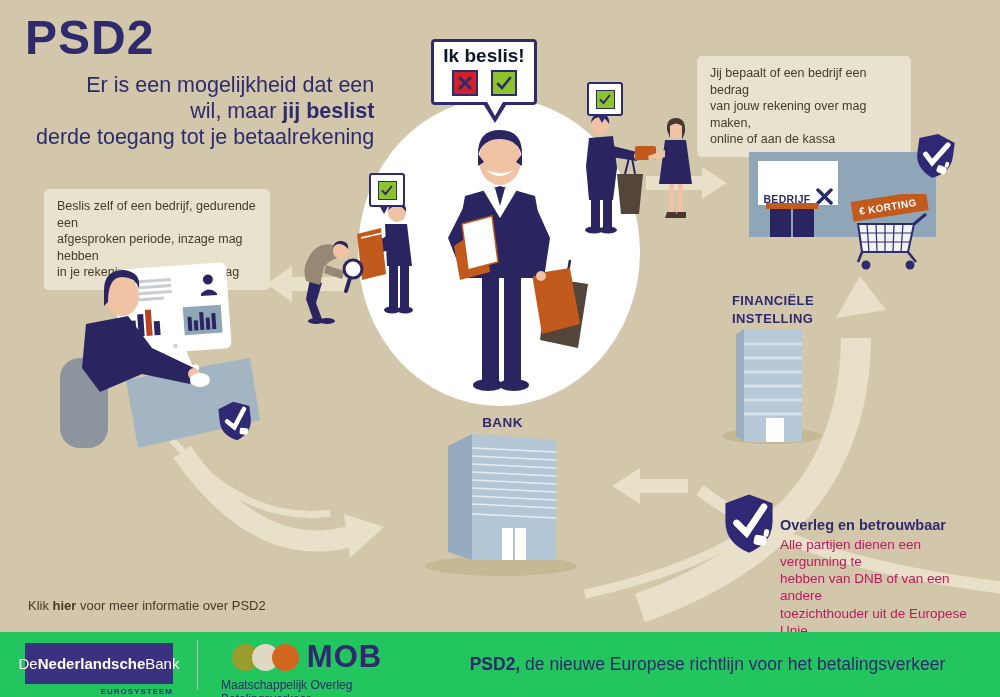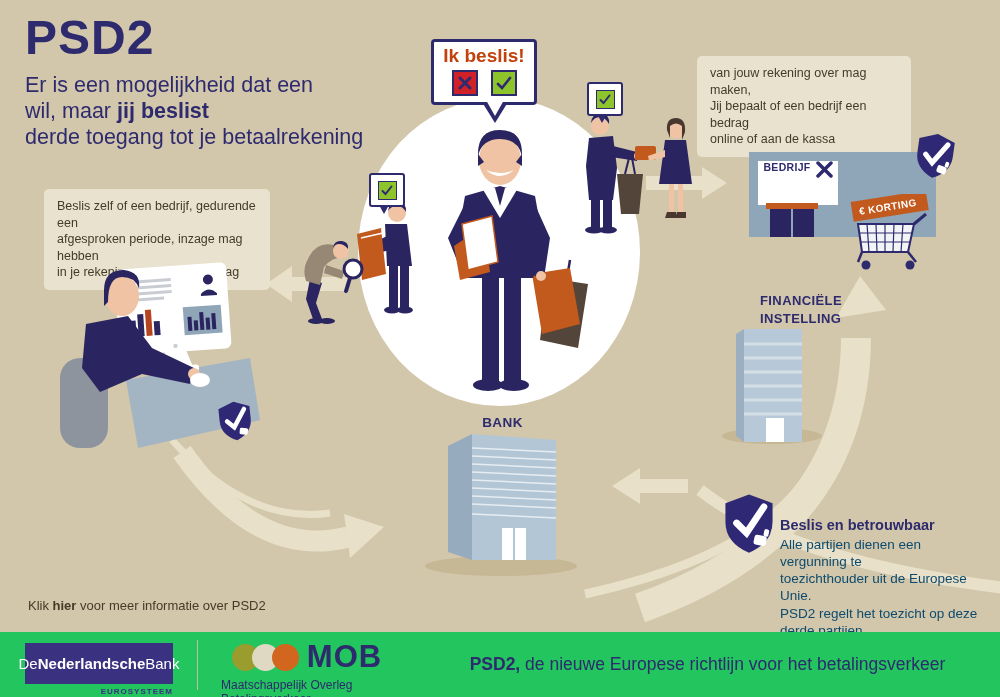--- a/index.html
+++ b/index.html
@@ -3,69 +3,69 @@
 <meta charset="utf-8">
 <style>
   html,body{margin:0;padding:0;background:#fff;}
   .stage{position:relative;width:1000px;height:697px;background:#d2c7ab;overflow:hidden;
          font-family:"Liberation Sans",sans-serif;}
   .abs{position:absolute;}
   svg{display:block;}
 
   
   .page-title{left:25px;top:10px;font-size:48px;font-weight:600;color:#2e2a6e;letter-spacing:1px;}
-  .subtitle{left:25px;top:72px;font-size:21.5px;line-height:1.22;color:#2e2a6e;}
+  .subtitle{left:36px;top:72px;font-size:21.5px;line-height:1.22;color:#2e2a6e;text-align:right;}
   .subtitle b{font-weight:700;}
 
   
   .callout{background:#e9e2cf;border-radius:5px;padding:9px 13px;font-size:12.5px;
            line-height:1.32;color:#443b28;}
   .callout-left{left:44px;top:189px;width:200px;}
   .callout-right{left:697px;top:56px;width:188px;}
 
   
   .bubble{left:431px;top:39px;width:100px;height:60px;background:#fff;border:3px solid #2e2a6e;
           border-radius:4px;text-align:center;}
-  .bubble-title{font-size:19px;font-weight:700;color:#c2410c;margin-top:3px;}
+  .bubble-title{font-size:19px;font-weight:700;color:#0f172a;margin-top:3px;}
   .bubble-row{display:flex;justify-content:center;gap:13px;margin-top:3px;}
   .checkbox{width:22px;height:22px;border:2px solid #2e2a6e;display:flex;align-items:center;justify-content:center;}
   .checkbox.red{background:#cf2127;}
   .checkbox.green{background:#8dc32b;}
   .tail-outer{position:absolute;left:48px;bottom:-21px;width:0;height:0;
               border-left:13px solid transparent;border-right:13px solid transparent;border-top:21px solid #2e2a6e;}
   .tail-inner{position:absolute;left:52px;bottom:-14px;width:0;height:0;
               border-left:9px solid transparent;border-right:9px solid transparent;border-top:16px solid #fff;}
 
   .mini-bubble{position:absolute;width:32px;height:30px;background:#fff;border:2px solid #2e2a6e;
                border-radius:3px;display:flex;align-items:center;justify-content:center;}
   .mini-box{width:17px;height:17px;background:#8dc32b;border:1.5px solid #2e2a6e;
             display:flex;align-items:center;justify-content:center;}
   .mini-tail{position:absolute;left:8px;bottom:-9px;width:0;height:0;
              border-left:5px solid transparent;border-right:5px solid transparent;border-top:9px solid #2e2a6e;}
 
   .white-circle{left:358px;top:98px;width:282px;height:308px;border-radius:50%;background:#fff;}
 
   
   .label{font-weight:700;color:#2e2a6e;letter-spacing:.4px;}
-  .fi-label{left:760px;top:292px;width:100px;font-size:13px;line-height:1.35;}
+  .fi-label{left:732px;top:292px;width:100px;font-size:13px;line-height:1.35;}
   .bank-label{left:455px;top:415px;width:95px;font-size:13.5px;text-align:center;}
   .shadow{background:#c6b795;border-radius:50%;}
   .store-body{left:749px;top:152px;width:187px;height:85px;background:#8fa6b9;}
   .store-sign{left:9px;top:9px;width:80px;height:44px;background:#fff;position:absolute;
-              display:flex;align-items:flex-start;justify-content:center;gap:5px;}
+              display:flex;align-items:flex-end;justify-content:center;gap:5px;}
   .store-sign span{font-size:10.5px;font-weight:700;color:#2e2a6e;letter-spacing:.3px;}
   .awning{position:absolute;left:17px;top:51px;width:52px;height:6px;background:#c2591d;}
   .store-door{position:absolute;left:21px;top:57px;width:44px;height:28px;background:#2a2560;}
   .store-door:after{content:"";position:absolute;left:21px;top:0;width:2px;height:28px;background:#8fa6b9;}
 
   .banner-text{font:bold 10px "Liberation Sans",sans-serif;fill:#fff;letter-spacing:.4px;}
 
   
   .safety-title{left:780px;top:517px;font-size:14.5px;font-weight:700;color:#2e2a6e;}
-  .safety-body{left:780px;top:536px;width:205px;font-size:13.5px;line-height:1.27;color:#0c4a6e;}
+  .safety-body{left:780px;top:536px;width:205px;font-size:13.5px;line-height:1.27;color:#be185d;}
 
   .more-info{left:28px;top:598px;font-size:13px;color:#443b28;}
   .more-info b{font-weight:700;}
 
   
   .footer{left:0;bottom:0;width:1000px;height:65px;background:#22c55e;}
   .dnb-box{position:absolute;left:25px;top:11px;width:148px;height:41px;background:#3b3181;
            display:flex;align-items:center;justify-content:center;color:#fff;font-size:15px;}
   .dnb-box b{font-weight:700;}
   .dnb-sub{position:absolute;left:25px;top:55px;width:148px;text-align:right;font-size:8px;
@@ -113,22 +113,22 @@
     <div><span>wil, maar </span><b>jij beslist</b></div>
     <div>derde toegang tot je betaalrekening</div>
   </div>
 
   <div class="abs callout callout-left">
     <div>Beslis zelf of een bedrijf, gedurende een</div>
     <div>afgesproken periode, inzage mag hebben</div>
     <div>in je rekeningen en betaalgedrag</div>
   </div>
   <div class="abs callout callout-right">
+    <div>Jij bepaalt of een bedrijf een bedrag</div>
     <div>van jouw rekening over mag maken,</div>
-    <div>Jij bepaalt of een bedrijf een bedrag</div>
     <div>online of aan de kassa</div>
   </div>
 
   <div class="abs bubble">
     <div class="bubble-title">Ik beslis!</div>
     <div class="bubble-row">
       <span class="checkbox red">
         <svg width="14" height="14" viewBox="0 0 14 14">
             <path d="M2 2 L12 12 M12 2 L2 12" stroke="#2e2a6e" stroke-width="3" stroke-linecap="round"></path>
           </svg>
@@ -331,23 +331,24 @@
       <rect x="25" y="35" width="10" height="8" rx="2" fill="#fff" transform="rotate(12 30 39)"></rect>
     </g>
   </svg>
 
   <svg class="abs" width="54" height="62" viewBox="0 0 42 50" style="left:722px;top:492px;">
     <path d="M21 2 L40 9 L40 24 Q40 41 21 49 Q2 41 2 24 L2 9 Z" fill="#2e2875"></path>
     <polyline points="11,25 19,33 33,12" stroke="#fff" stroke-width="5.5" fill="none" stroke-linecap="round"></polyline>
     <rect x="25" y="35" width="10" height="8" rx="2" fill="#fff" transform="rotate(12 30 39)"></rect>
     <rect x="33" y="30" width="4" height="6" rx="1.5" fill="#fff" transform="rotate(12 35 33)"></rect>
   </svg>
-  <div class="abs safety-title">Beslis en betrouwbaar</div>
+  <div class="abs safety-title">Overleg en betrouwbaar</div>
   <div class="abs safety-body">
     <div>Alle partijen dienen een vergunning te</div>
+    <div>hebben van DNB of van een andere</div>
     <div>toezichthouder uit de Europese Unie.</div>
     <div>PSD2 regelt het toezicht op deze</div>
     <div>derde partijen.</div>
   </div>
 
   <div class="abs more-info"><span>Klik </span><b>hier</b><span> voor meer informatie over PSD2</span></div>
 
   <div class="abs footer">
     <div class="dnb-box">
       <span>De</span>

